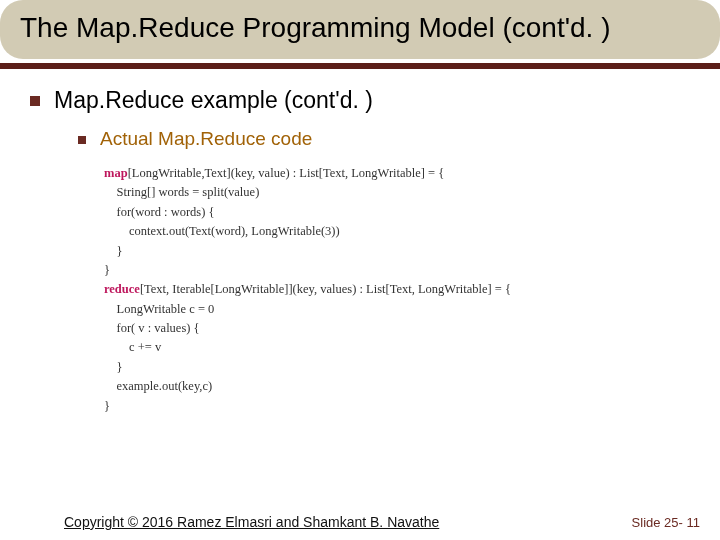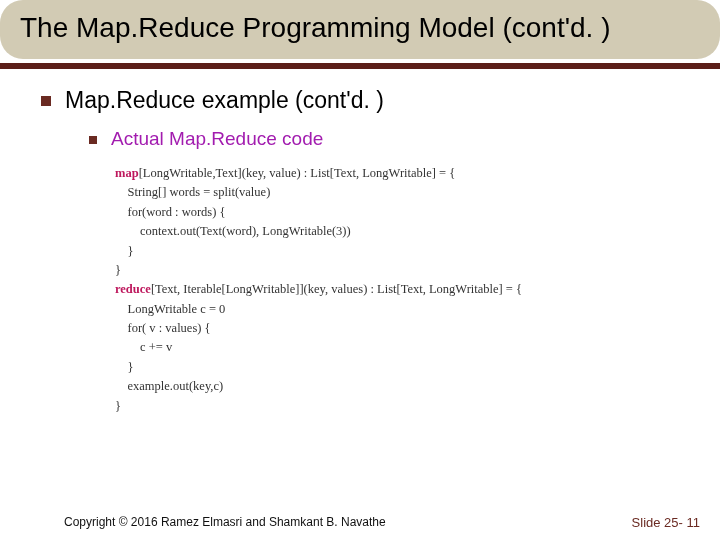--- a/index.html
+++ b/index.html
@@ -18,51 +18,50 @@
   }
   .divider {
     height: 6px;
     background: #5b1e18;
     margin-top: 4px;
   }
   .content {
     flex: 1;
     padding: 18px 0 0 30px;
     position: relative;
-    margin-left: 11px;
   }
   .bullet-row { display: flex; align-items: flex-start; gap: 14px; }
   .bullet-sq {
     width: 10px; height: 10px; background: #6a2a22; margin-top: 9px; flex: 0 0 auto;
   }
   .bullet-sq-sm {
     width: 8px; height: 8px; background: #6a2a22; margin-top: 8px; flex: 0 0 auto;
   }
   .lvl1-text { font-size: 23px; color: #000; }
   .lvl2 { margin: 14px 0 0 48px; }
-  .lvl2-text { font-size: 19px; color: #a21caf; }
+  .lvl2-text { font-size: 19px; color: #a16207; }
   .code-block {
     margin: 14px 0 0 74px;
     font-family: "Book Antiqua", Palatino, "Palatino Linotype", Georgia, serif;
     font-size: 12.5px;
     line-height: 1.55;
     color: #333;
     white-space: pre;
   }
   .code-block b { font-weight: 700; color: #be185d; }
   .footer {
     position: absolute;
     left: 0; right: 0; bottom: 0;
     height: 30px;
     display: flex;
     justify-content: space-between;
     align-items: center;
     padding: 0 20px 6px 64px;
   }
-  .copyright { font-size: 12px; color: #111; font-family: Arial, sans-serif; }
+  .copyright { font-size: 14px; color: #111; font-family: Arial, sans-serif; text-decoration: underline; }
   .slide-num { font-size: 13px; font-weight: 400; color: #6a2a22; font-family: Arial, sans-serif; }
 </style>
 </head>
 <body>
 
 <div class="slide">
 
   <div class="title-band">
     <div class="title-text">The Map.Reduce Programming Model (cont'd. )</div>
   </div>

